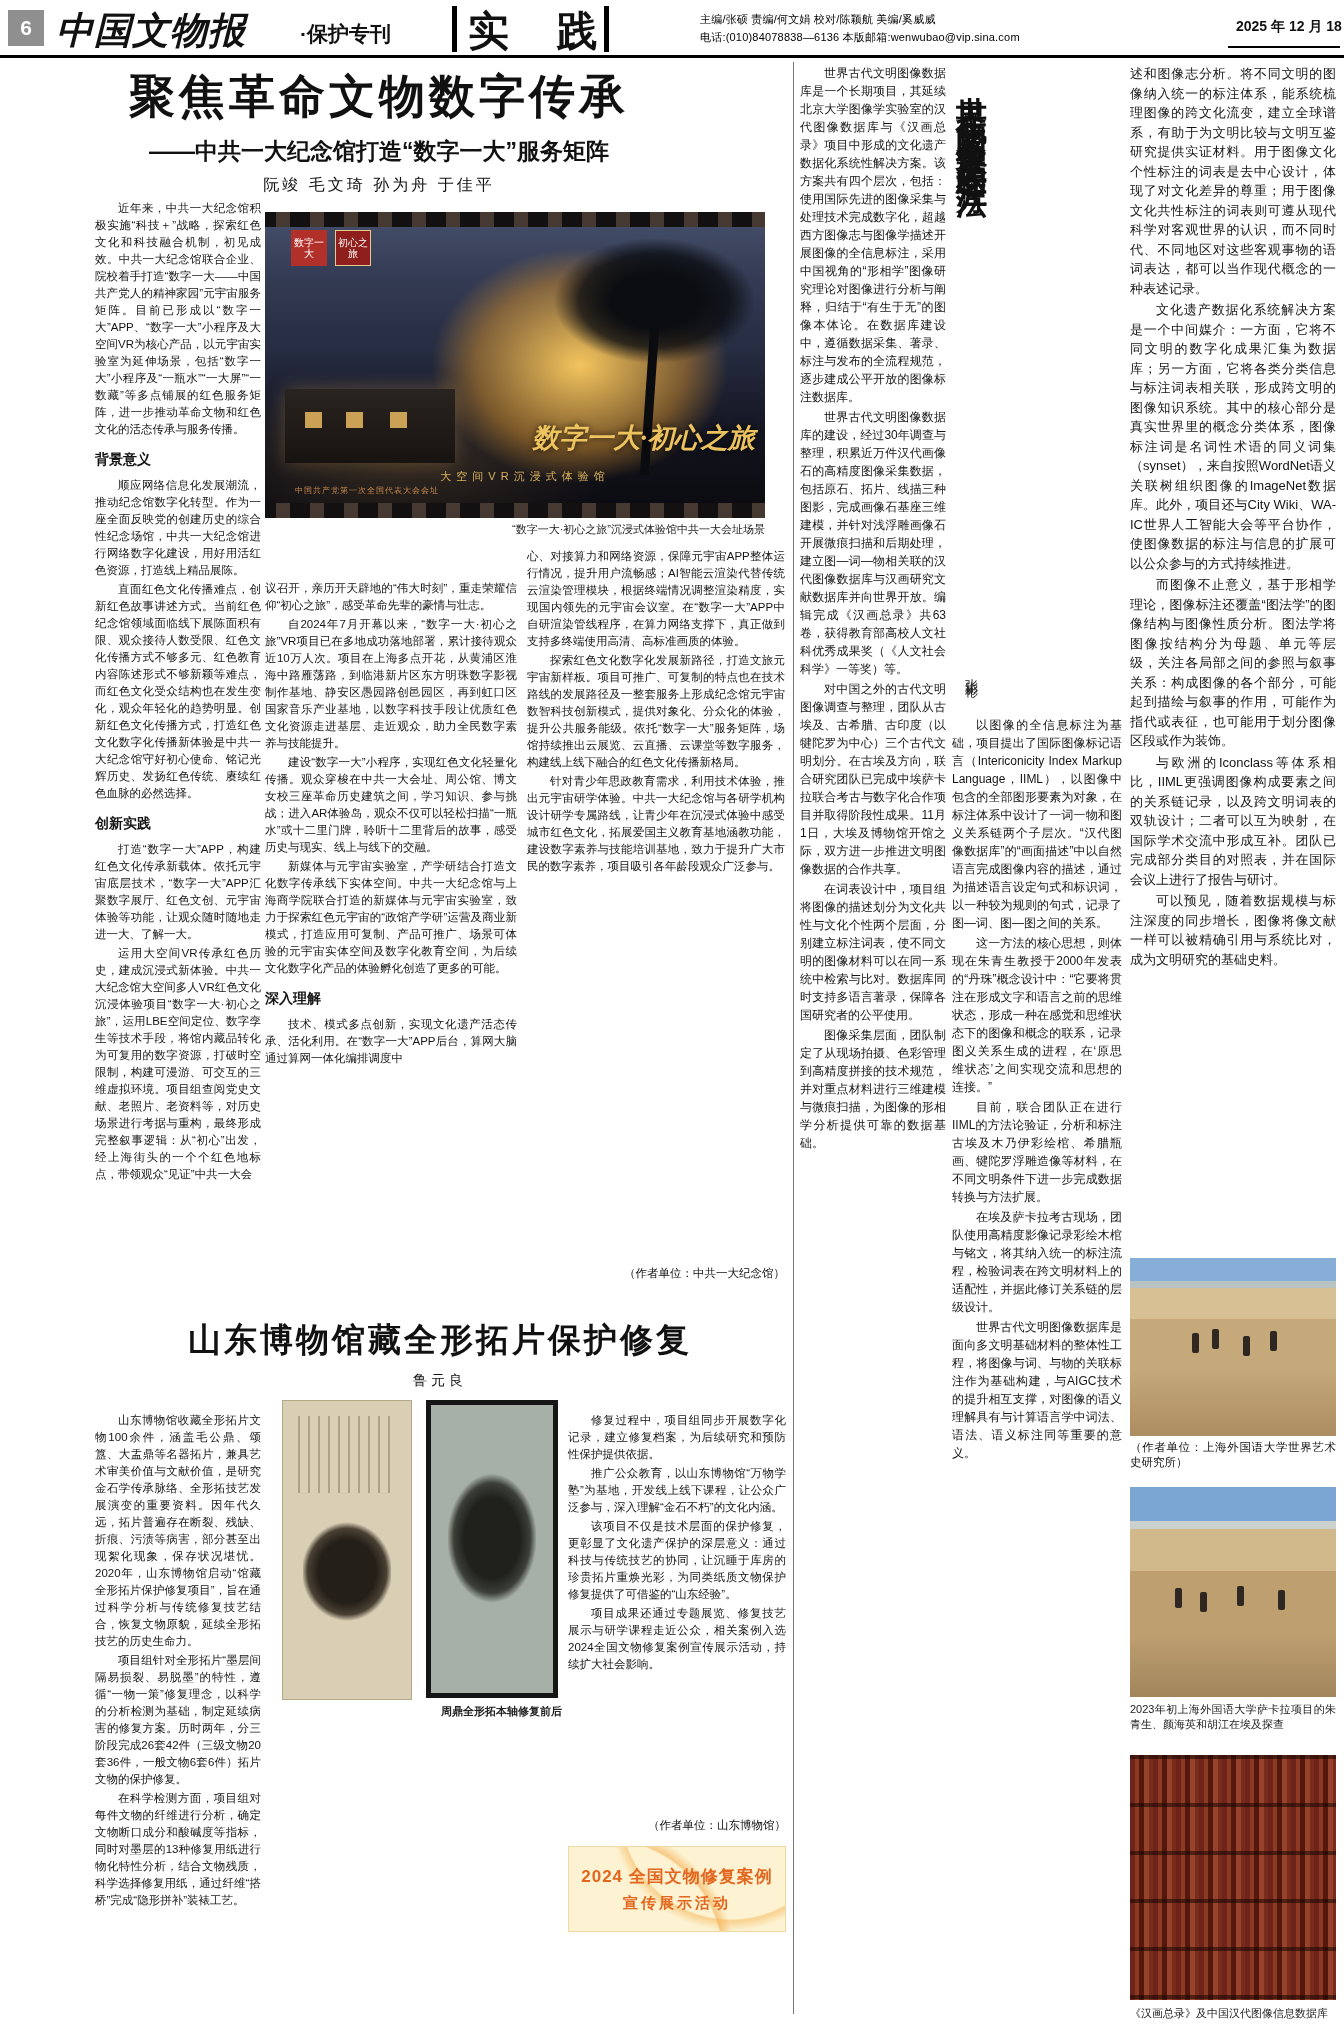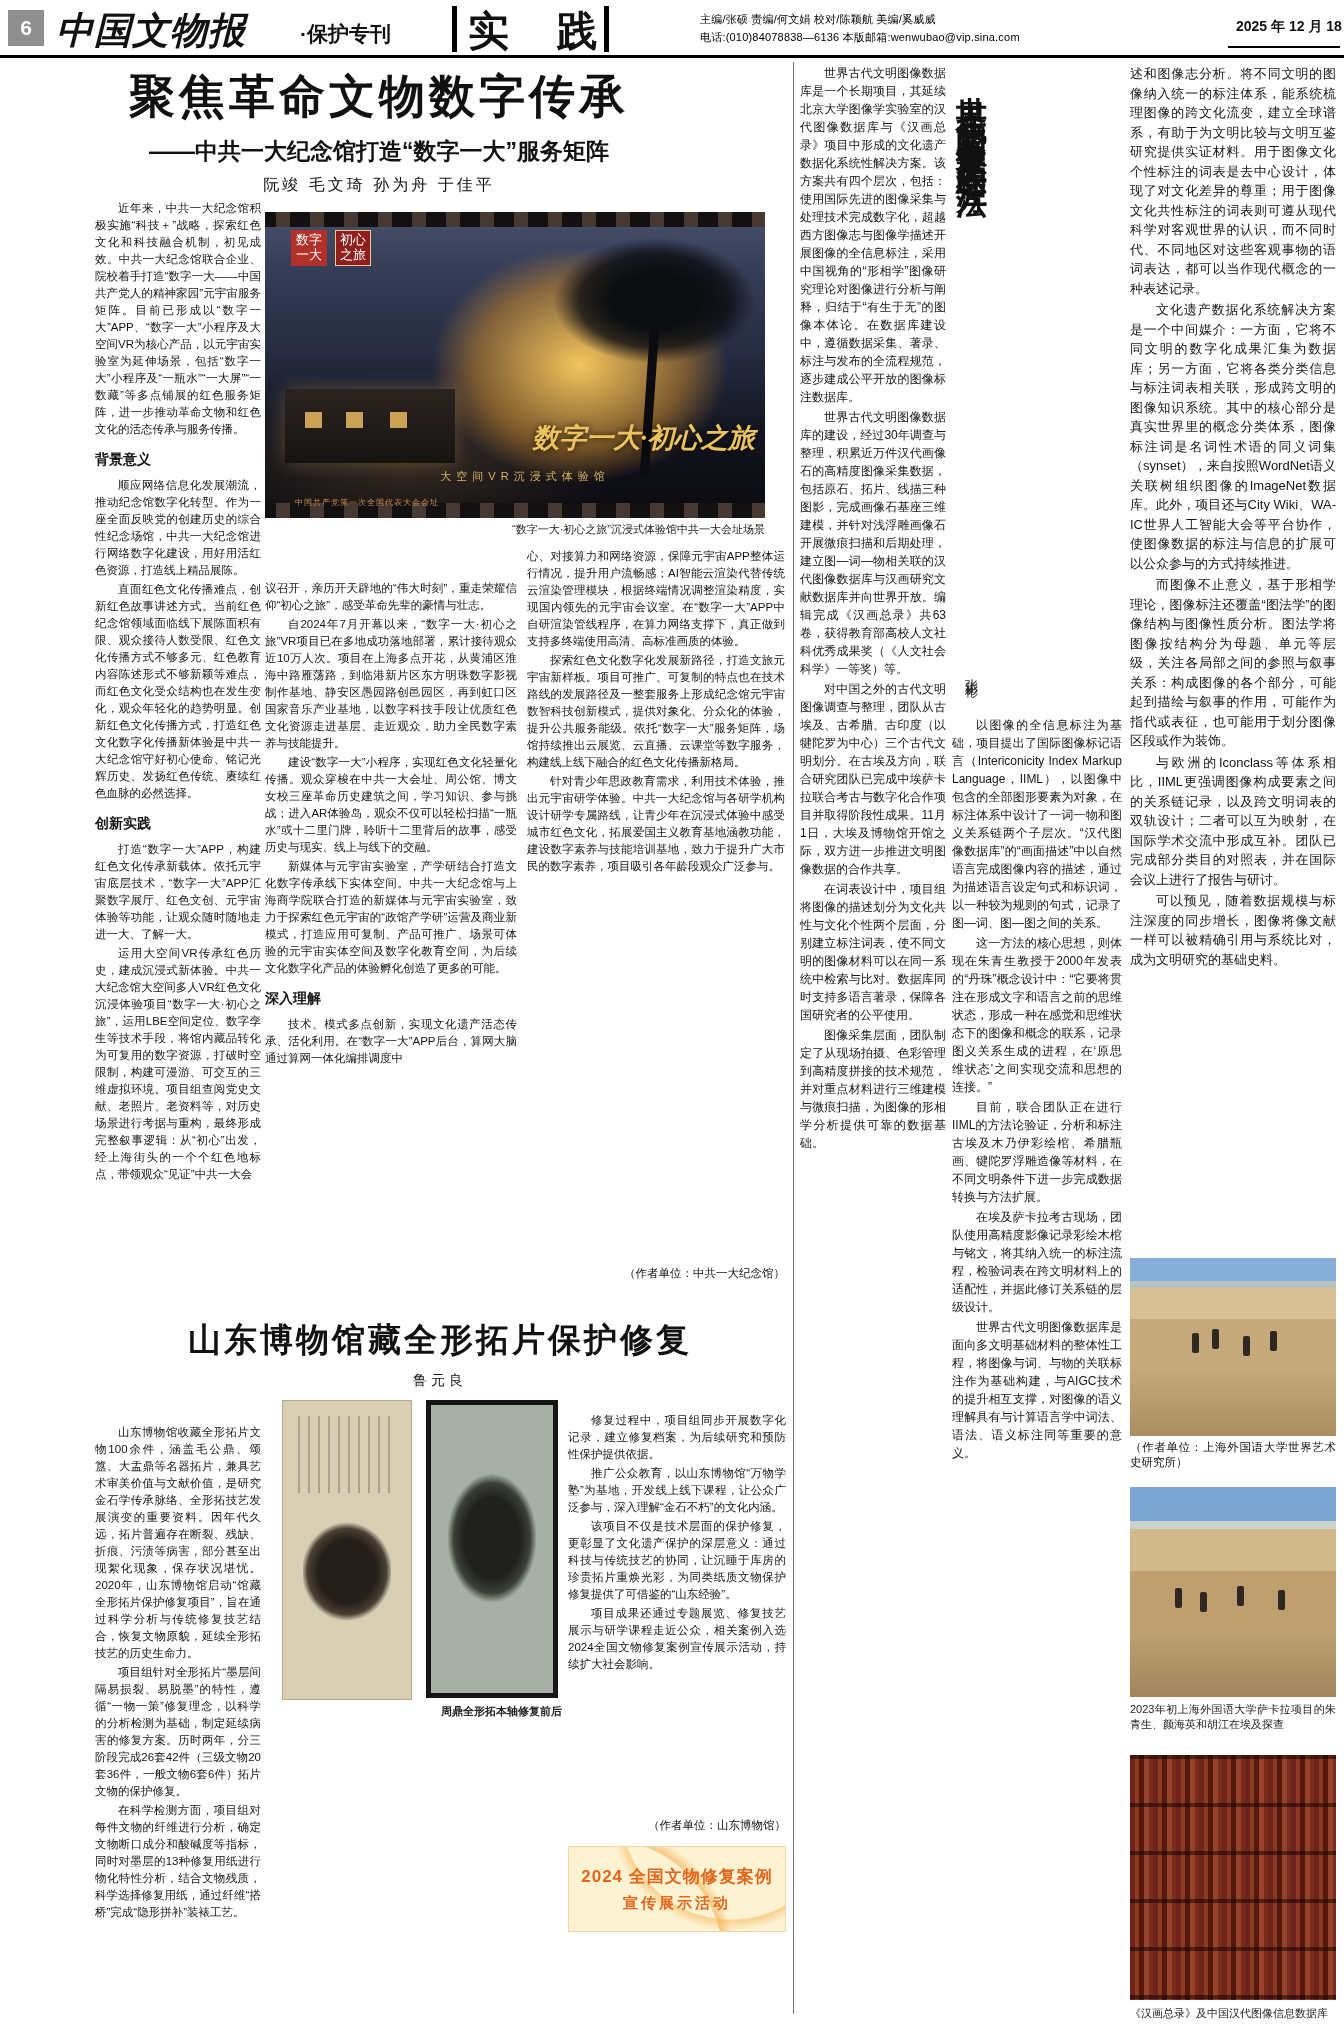--- a/index.html
+++ b/index.html
@@ -37,28 +37,28 @@
       linear-gradient(180deg,#47516c 0%,#353c55 20%,#262c41 45%,#1a1d2c 62%,#11111a 80%,#0a0a0f 100%);}
   .film{position:absolute;left:0;width:100%;height:15px;
         background:repeating-linear-gradient(90deg,#121010 0 11px,#453931 11px 25px,#121010 25px 34px);}
   .film.top{top:0;} .film.bot{bottom:0;}
   .tree{position:absolute;left:55%;top:8%;width:44%;height:66%;
         background:radial-gradient(ellipse 62% 42% at 52% 32%, #0b0d11 32%, rgba(11,13,17,.8) 55%, rgba(11,13,17,0) 74%);}
   .trunk{position:absolute;left:76%;top:38%;width:9px;height:48%;background:#0a0c10;transform:rotate(4deg);}
   .bldg{position:absolute;left:4%;top:58%;width:34%;height:24%;
         background:linear-gradient(180deg,#2a2420,#171310);box-shadow:0 0 18px rgba(255,190,90,.25);}
   .bldg i{position:absolute;display:block;background:#e8b860;opacity:.85;}
-  .seal{position:absolute;width:36px;height:36px;background:#b2302a;color:#fff;font-size:13px;line-height:1.15;
+  .seal{position:absolute;width:36px;height:36px;background:#b2302a;color:#fff;font-size:10px;line-height:1.15;
         display:flex;align-items:center;justify-content:center;text-align:center;padding:2px;box-sizing:border-box;}
   .seal.s1{left:26px;top:18px;} .seal.s2{left:70px;top:18px;border:1px solid #e8c98c;background:#8f1f1c;}
   .photo-script{position:absolute;left:40%;top:68%;width:58%;text-align:right;color:#ecc35e;
                 font-size:27px;font-weight:800;font-style:italic;font-family:"Liberation Serif","DejaVu Serif",serif;
                 text-shadow:0 0 6px rgba(0,0,0,.8);}
   .photo-sub{position:absolute;left:22%;top:84%;width:60%;text-align:center;color:#d9b25e;font-size:11px;letter-spacing:5px;}
-  .photo-inner{position:absolute;left:6%;bottom:10px;color:#c98a4e;font-size:8px;letter-spacing:1px;}
+  .photo-inner{position:absolute;left:6%;bottom:22px;color:#c98a4e;font-size:8px;letter-spacing:1px;}
   .m-caption{position:absolute;left:265px;top:522px;width:500px;text-align:right;font-size:11px;color:#222;}
   
   .vtitle{position:absolute;left:950px;top:72px;height:584px;writing-mode:vertical-rl;
           font-size:31px;font-weight:900;letter-spacing:6px;font-family:"Liberation Serif","DejaVu Serif",serif;}
   .vauthor{position:absolute;left:962px;top:668px;writing-mode:vertical-rl;font-size:13px;letter-spacing:3px;color:#222;}
   .r-credit{position:absolute;left:1130px;top:1440px;width:206px;font-size:11.5px;text-align:justify;}
   .photo-r{position:absolute;left:1130px;width:206px;overflow:hidden;}
   .ph-desert1{top:1258px;height:178px;
     background:linear-gradient(180deg,#87aed7 0 13%,#b8c3c2 13% 17%,#d7c094 17% 34%,#c6a97a 34% 62%,#ab8d61 100%);}
   .ph-desert2{top:1487px;height:210px;
@@ -203,21 +203,21 @@
     <span class="fig" style="left:72%;top:49%;"></span>
   </div>
   <div class="r-cap" style="top:1702px;">2023年初上海外国语大学萨卡拉项目的朱青生、颜海英和胡江在埃及探查</div>
 
   <div class="photo-r ph-books"></div>
   <div class="r-cap" style="top:2006px;">《汉画总录》及中国汉代图像信息数据库</div>
 
   <div class="b-title">山东博物馆藏全形拓片保护修复</div>
   <div class="b-author">鲁元良</div>
 
-  <div class="col bodytext" style="left:95px;top:1412px;width:166px;height:598px;margin-top:12px;">
+  <div class="col bodytext" style="left:95px;top:1412px;width:166px;height:598px;">
     <p>山东博物馆收藏全形拓片文物100余件，涵盖毛公鼎、颂簋、大盂鼎等名器拓片，兼具艺术审美价值与文献价值，是研究金石学传承脉络、全形拓技艺发展演变的重要资料。因年代久远，拓片普遍存在断裂、残缺、折痕、污渍等病害，部分甚至出现絮化现象，保存状况堪忧。2020年，山东博物馆启动“馆藏全形拓片保护修复项目”，旨在通过科学分析与传统修复技艺结合，恢复文物原貌，延续全形拓技艺的历史生命力。</p>
     <p>项目组针对全形拓片“墨层间隔易损裂、易脱墨”的特性，遵循“一物一策”修复理念，以科学的分析检测为基础，制定延续病害的修复方案。历时两年，分三阶段完成26套42件（三级文物20套36件，一般文物6套6件）拓片文物的保护修复。</p>
     <p>在科学检测方面，项目组对每件文物的纤维进行分析，确定文物断口成分和酸碱度等指标，同时对墨层的13种修复用纸进行物化特性分析，结合文物残质，科学选择修复用纸，通过纤维“搭桥”完成“隐形拼补”装裱工艺。</p>
   </div>
 
   <div class="scrolls">
     <div class="scroll a">
       <div class="insc"></div>
       <div class="ding"></div>
     </div>

